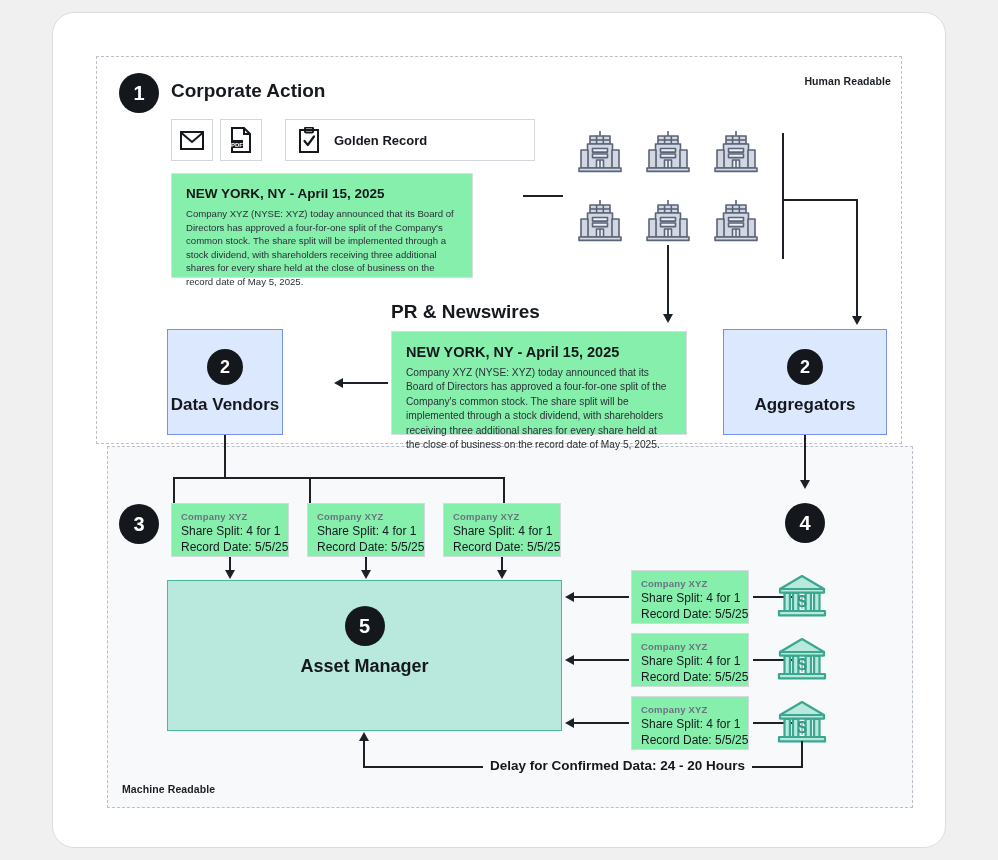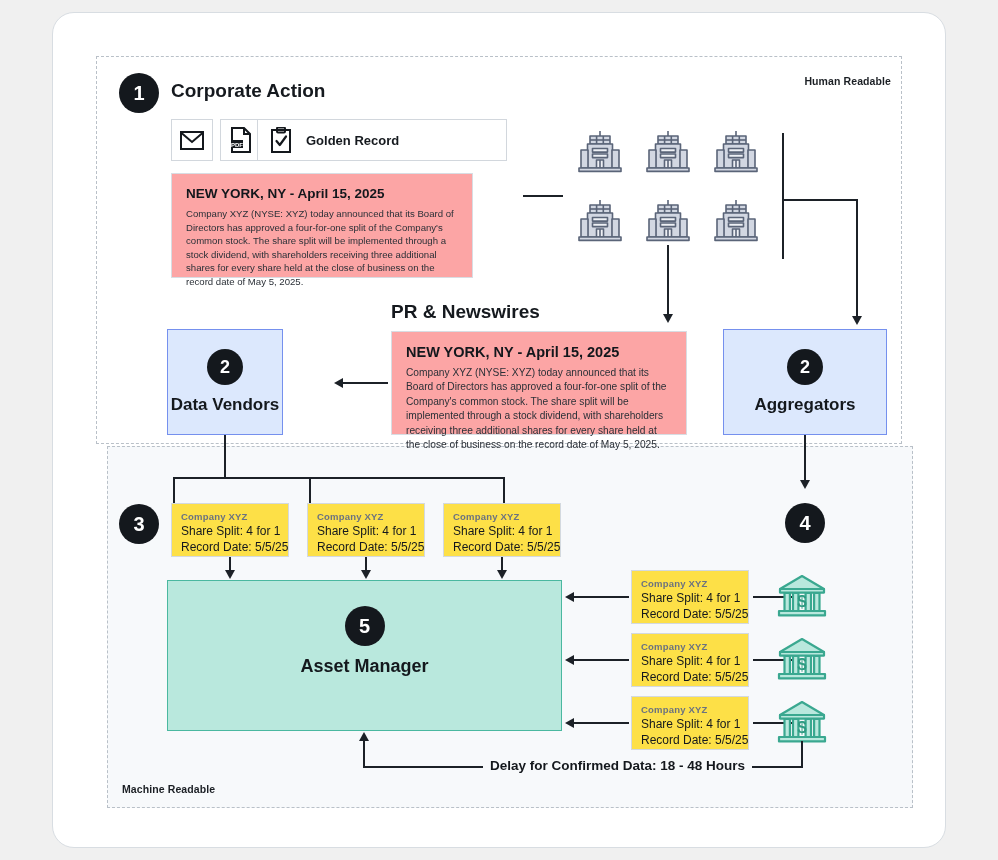--- a/index.html
+++ b/index.html
@@ -67,21 +67,21 @@
     display: flex; align-items: center;
     height: 42px;
   }
   .chip-sq { width: 42px; justify-content: center; }
   .chip-wide { padding-left: 12px; gap: 14px; }
   .chip-label { font-size: 13px; font-weight: 700; color: #15191e; white-space: nowrap; }
 
   
   .pr-box {
     position: absolute;
-    background: #fca5a5;
+    background: #86efac;
     border: 1px solid #d8dde3;
     padding: 12px 14px 13px 14px;
   }
   .pr-head {
     font-size: 13.5px; font-weight: 700; color: #13171c;
     margin-bottom: 6px; white-space: nowrap;
   }
   .pr-body {
     font-size: 9.6px; line-height: 1.42; color: #2b3037;
   }
@@ -107,21 +107,21 @@
     display: flex; flex-direction: column;
     align-items: center; justify-content: center;
     gap: 10px;
   }
   #asset-manager .box-title { font-size: 18px; font-weight: 700; color: #14181d; }
   #asset-manager .inner { position: relative; top: -14px; display:flex; flex-direction:column; align-items:center; gap:10px; }
 
   
   .rec-card {
     position: absolute;
-    background: #fde047;
+    background: #86efac;
     border: 1px solid #d3d9df;
     padding: 7px 9px 8px 9px;
   }
   .rec-co {
     font-size: 9.5px; font-weight: 700; color: #6b7280;
     letter-spacing: .2px; margin-bottom: 2px;
   }
   .rec-line { font-size: 12px; color: #14181d; line-height: 1.32; white-space: nowrap; }
 
   
@@ -171,21 +171,21 @@
 
   <div class="chip chip-sq" style="left:167px; top:106px;">
     <svg width="22" height="26" viewBox="0 0 22 26">
       <path d="M2 1 H14 L20 7 V25 H2 Z" fill="none" stroke="#14181d" stroke-width="2"></path>
       <path d="M14 1 V7 H20" fill="none" stroke="#14181d" stroke-width="2"></path>
       <rect x="1" y="13" width="12" height="8" fill="#14181d"></rect>
       <text x="7" y="19.6" font-family="'Liberation Sans',sans-serif" font-size="6" font-weight="700" fill="#ffffff" text-anchor="middle">PDF</text>
     </svg>
   </div>
 
-  <div class="chip chip-wide" style="left:204px; top:106px; width:250px;">
+  <div class="chip chip-wide" style="left:232px; top:106px; width:250px;">
     <svg width="22" height="26" viewBox="0 0 22 26">
       <rect x="2" y="3" width="18" height="22" fill="none" stroke="#14181d" stroke-width="2"></rect>
       <rect x="7" y="0.5" width="8" height="5" rx="1" fill="none" stroke="#14181d" stroke-width="2"></rect>
       <path d="M6.5 14 L9.8 18 L16 9.5" fill="none" stroke="#14181d" stroke-width="2.2" stroke-linecap="round" stroke-linejoin="round"></path>
     </svg>
     <span class="chip-label">Golden Record</span>
   </div>
 
   <div class="pr-box" style="left:118px; top:160px; width:302px; height:105px;">
     <div class="pr-head">NEW YORK, NY - April 15, 2025</div>
@@ -448,15 +448,15 @@
         <rect x="3" y="38" width="46" height="4.4"></rect>
       </g>
       <text x="26" y="34" font-family="'Liberation Sans',sans-serif" font-size="17" font-weight="700" fill="#2e9b82" text-anchor="middle">$</text>
     </svg>
   </div>
 
   <div class="ln v" style="left:748px; top:728px; height:27px;"></div>
   <div class="ln h" style="left:310px; top:753px; width:440px;"></div>
   <div class="ln v" style="left:310px; top:728px; height:27px;"></div>
   <div class="arrow up" style="left:305.5px; top:719px;"></div>
-  <div class="delay-text" style="left:430px; top:745px;">Delay for Confirmed Data: 18 - 48 Hours</div>
+  <div class="delay-text" style="left:430px; top:745px;">Delay for Confirmed Data: 24 - 20 Hours</div>
 
 </div>
 
 </body></html>

